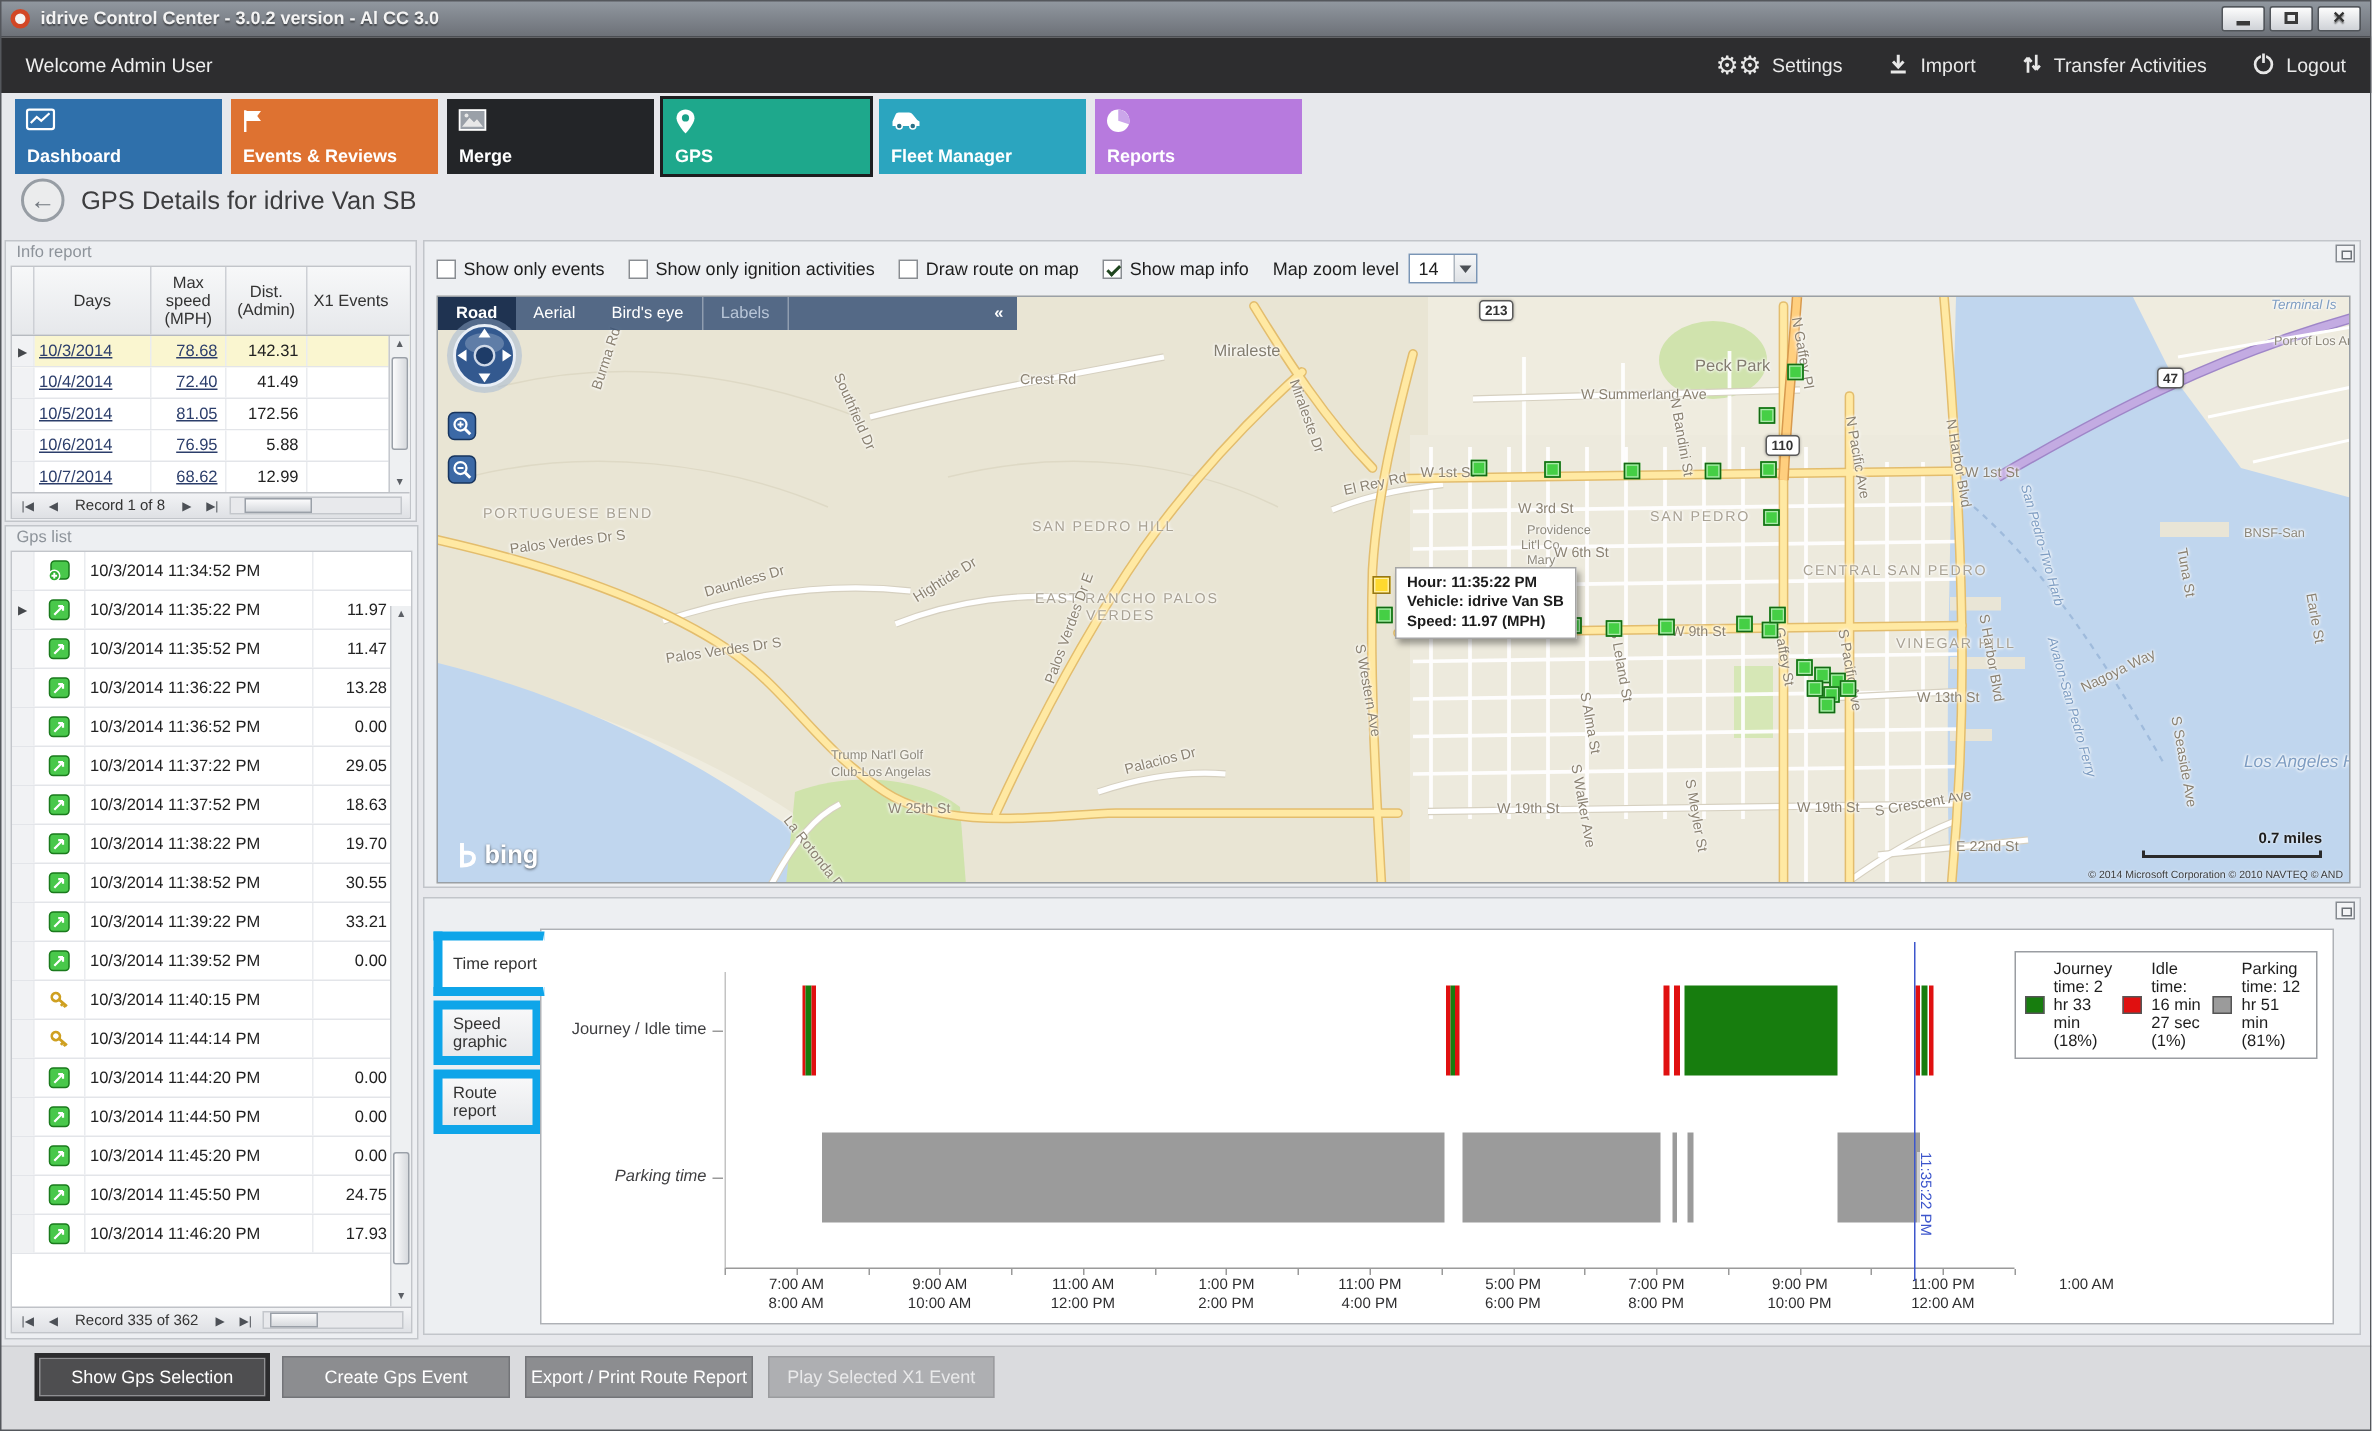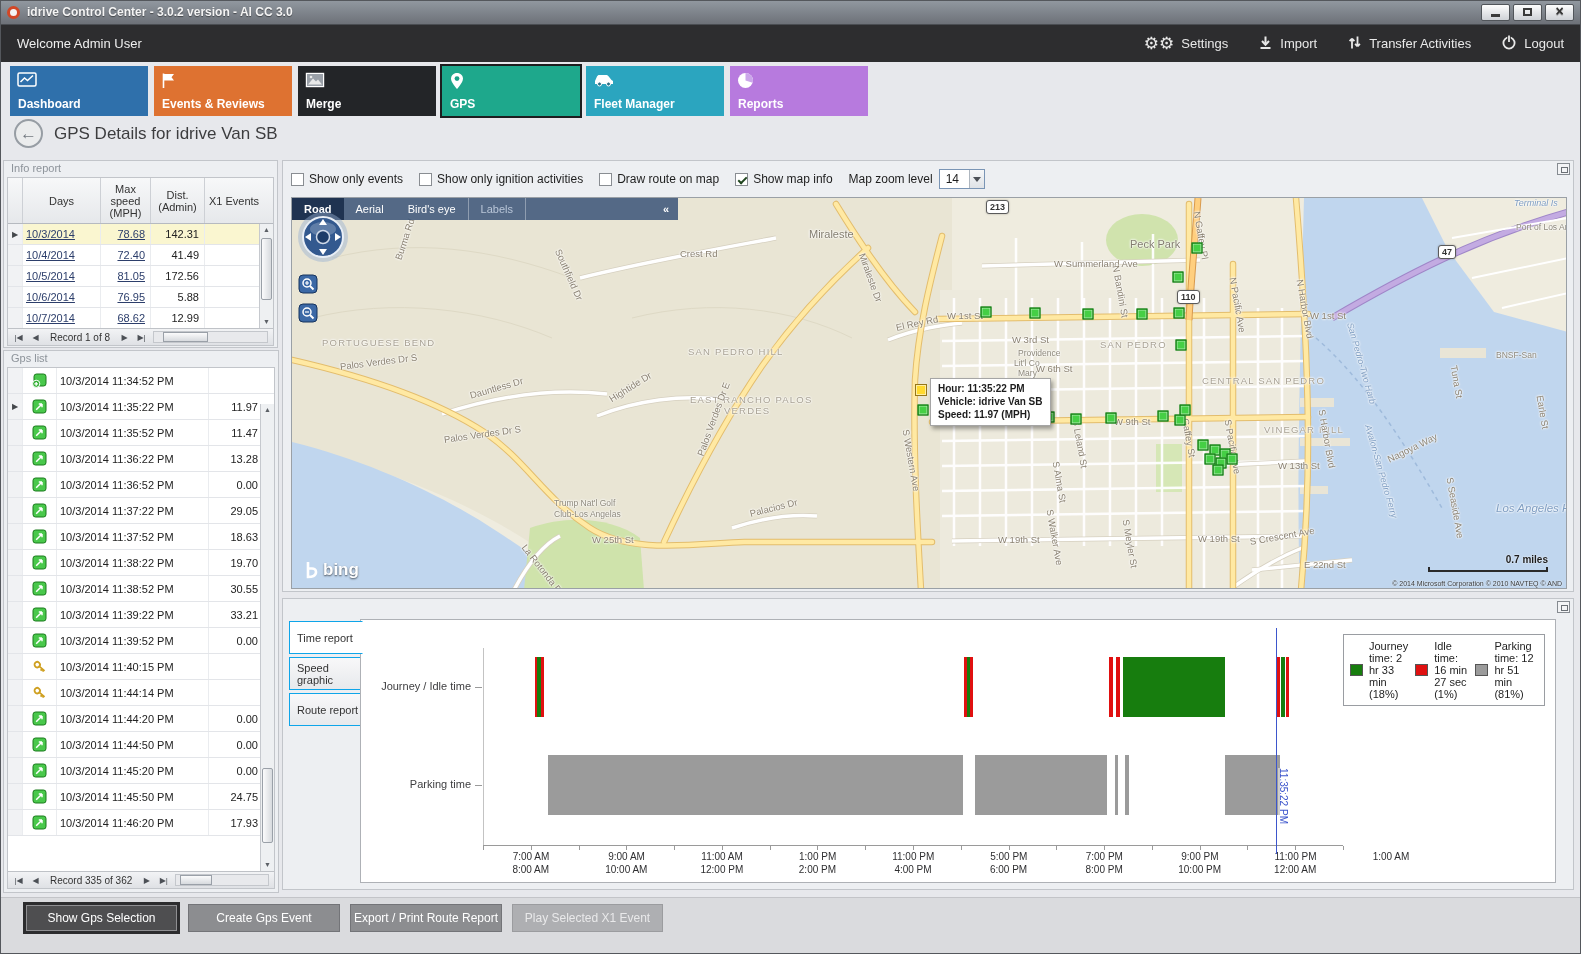--- a/index.html
+++ b/index.html
@@ -88,21 +88,21 @@
 .map-compass{position:absolute;left:4px;top:12px;z-index:6;cursor:pointer;}
 .map-zoom{position:absolute;left:6px;top:76px;display:flex;flex-direction:column;gap:9px;z-index:6;}
 .zbtn{width:20px;height:20px;cursor:pointer;}
 .map-tooltip{position:absolute;left:638px;top:180px;background:#fff;border:1px solid #a5a5a5;box-shadow:2px 3px 4px rgba(0,0,0,.35);padding:3px 7px 4px;font-size:10px;font-weight:bold;line-height:13px;white-space:nowrap;z-index:7;color:#1c1c1c;}
 .map-logo{position:absolute;left:12px;bottom:8px;display:flex;align-items:flex-end;gap:3px;color:#fff;font-size:17px;font-weight:bold;text-shadow:0 1px 2px rgba(0,0,0,.65);z-index:5;}
 .map-scale{position:absolute;right:18px;bottom:16px;width:120px;text-align:right;font-size:10px;font-weight:bold;color:#1c1c1c;text-shadow:0 0 2px #fff;z-index:5;}
 .map-scale .bar{margin-top:2px;height:5px;border-left:2px solid #2a2a2a;border-right:2px solid #2a2a2a;border-bottom:2px solid #2a2a2a;}
 .map-copy{position:absolute;right:4px;bottom:1px;font-size:7px;color:#3c3c3c;text-shadow:0 0 2px #fff;z-index:5;}
 
 .side-tabs{position:absolute;left:6px;top:22px;width:72px;display:flex;flex-direction:column;gap:3px;}
-.side-tab{height:33px;border:1px solid #0ea5e9;background:linear-gradient(#f8f8f9,#e7e9ec);font-size:11px;display:flex;align-items:center;padding-left:7px;cursor:pointer;color:#333;}
+.side-tab{height:43px;border:6px solid #0ea5e9;background:linear-gradient(#f8f8f9,#e7e9ec);font-size:11px;display:flex;align-items:center;padding-left:7px;cursor:pointer;color:#333;}
 .side-tab.active{background:#fff;border-right:1px solid #fff;width:74px;z-index:2;}
 .chart-frame{position:absolute;left:77px;top:20px;width:1196px;height:264px;background:#fff;border:1px solid #aeb1b6;}
 .crow-label{position:absolute;left:0;width:110px;text-align:right;font-size:11px;color:#3e3e40;}
 .rowdash{position:absolute;left:114px;width:7px;height:1px;background:#9a9a9a;}
 .yaxis{position:absolute;left:122px;top:28px;height:197px;border-left:1px solid #c3c3c3;}
 .band{position:absolute;left:122px;width:860px;height:60px;}
 .seg{position:absolute;top:0;bottom:0;}
 .axis{position:absolute;left:122px;width:860px;top:225px;height:38px;border-top:1px solid #9a9a9a;}
 .tick{position:absolute;top:0;width:1px;height:4px;background:#9a9a9a;}
 .tick-label{position:absolute;transform:translateX(-50%);font-size:10px;color:#2e2e30;white-space:nowrap;}
@@ -834,21 +834,21 @@
         <div class="seg" style="left: 55.8889%; width: 0.333333%; background: rgb(224, 16, 16);"></div>
         <div class="seg" style="left: 56.2222%; width: 0.444444%; background: rgb(23, 125, 14);"></div>
         <div class="seg" style="left: 56.6667%; width: 0.333333%; background: rgb(224, 16, 16);"></div>
         <div class="seg" style="left: 72.7778%; width: 0.444444%; background: rgb(224, 16, 16);"></div>
         <div class="seg" style="left: 73.5556%; width: 0.555556%; background: rgb(224, 16, 16);"></div>
         <div class="seg" style="left: 74.4444%; width: 11.7778%; background: rgb(23, 125, 14);"></div>
         <div class="seg" style="left: 92.3333%; width: 0.333333%; background: rgb(224, 16, 16);"></div>
         <div class="seg" style="left: 92.7778%; width: 0.444444%; background: rgb(23, 125, 14);"></div>
         <div class="seg" style="left: 93.3333%; width: 0.333333%; background: rgb(224, 16, 16);"></div>
       </div>
-      <div class="crow-label" style="top: 158px;">Parking time</div>
+      <div class="crow-label" style="top: 158px; font-style: italic;">Parking time</div>
       <div class="rowdash" style="top: 165px;"></div>
       <div class="band" style="top: 135px;">
         <div class="seg" style="left: 7.5%; width: 48.3333%; background: rgb(155, 155, 155);"></div>
         <div class="seg" style="left: 57.2222%; width: 15.3333%; background: rgb(155, 155, 155);"></div>
         <div class="seg" style="left: 73.4444%; width: 0.444444%; background: rgb(155, 155, 155);"></div>
         <div class="seg" style="left: 74.6667%; width: 0.444444%; background: rgb(155, 155, 155);"></div>
         <div class="seg" style="left: 86.3333%; width: 6.33333%; background: rgb(155, 155, 155);"></div>
       </div>
       <div class="axis">
         <div class="tick" style="left: 0%;"></div>

